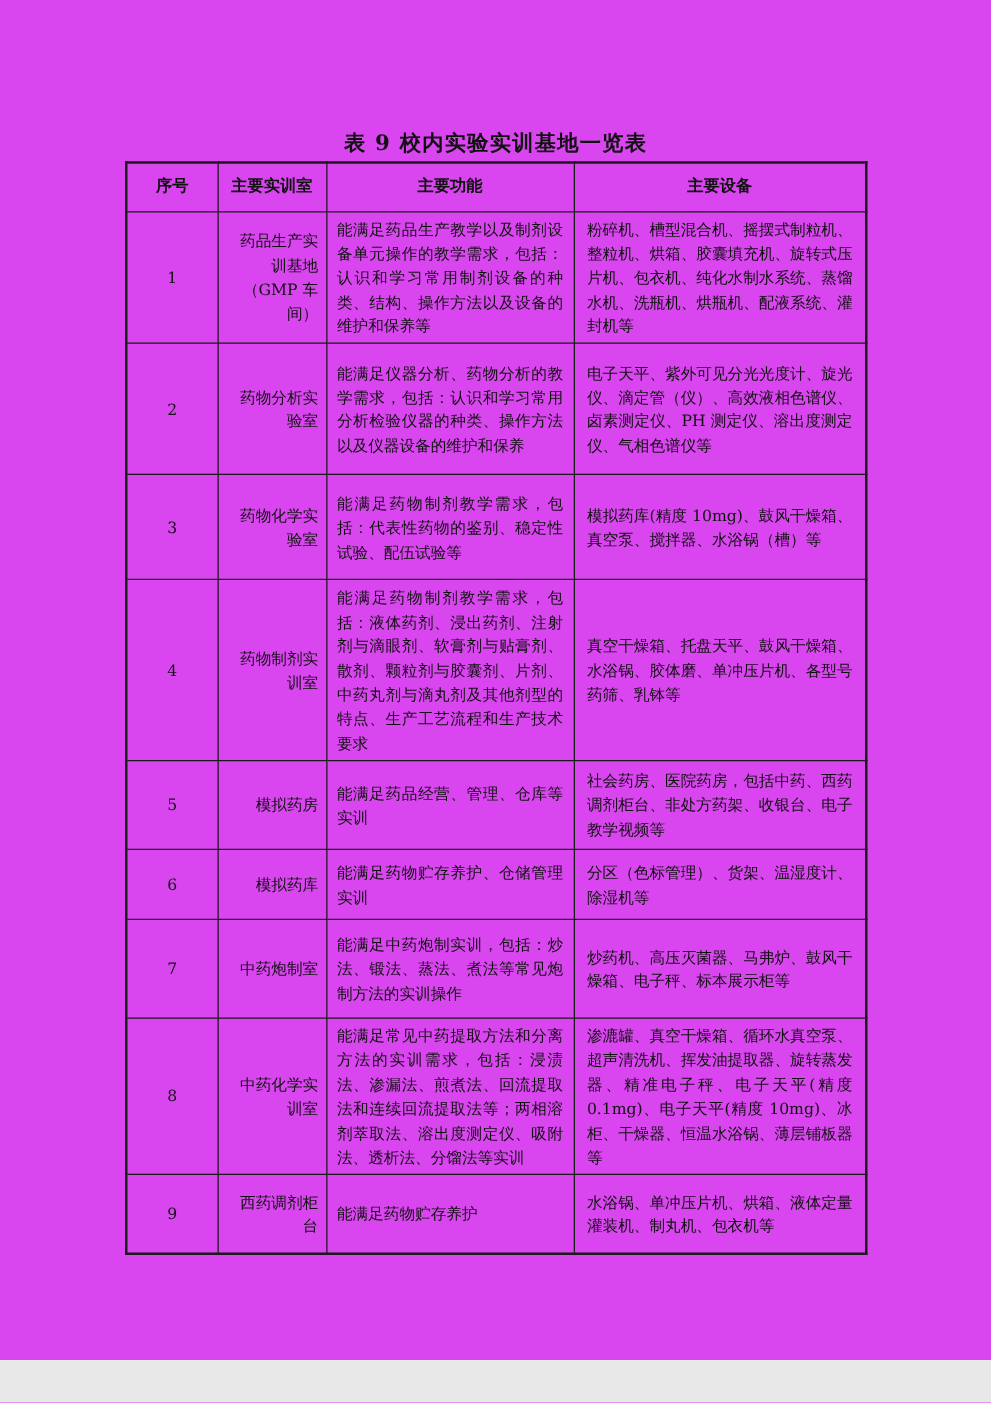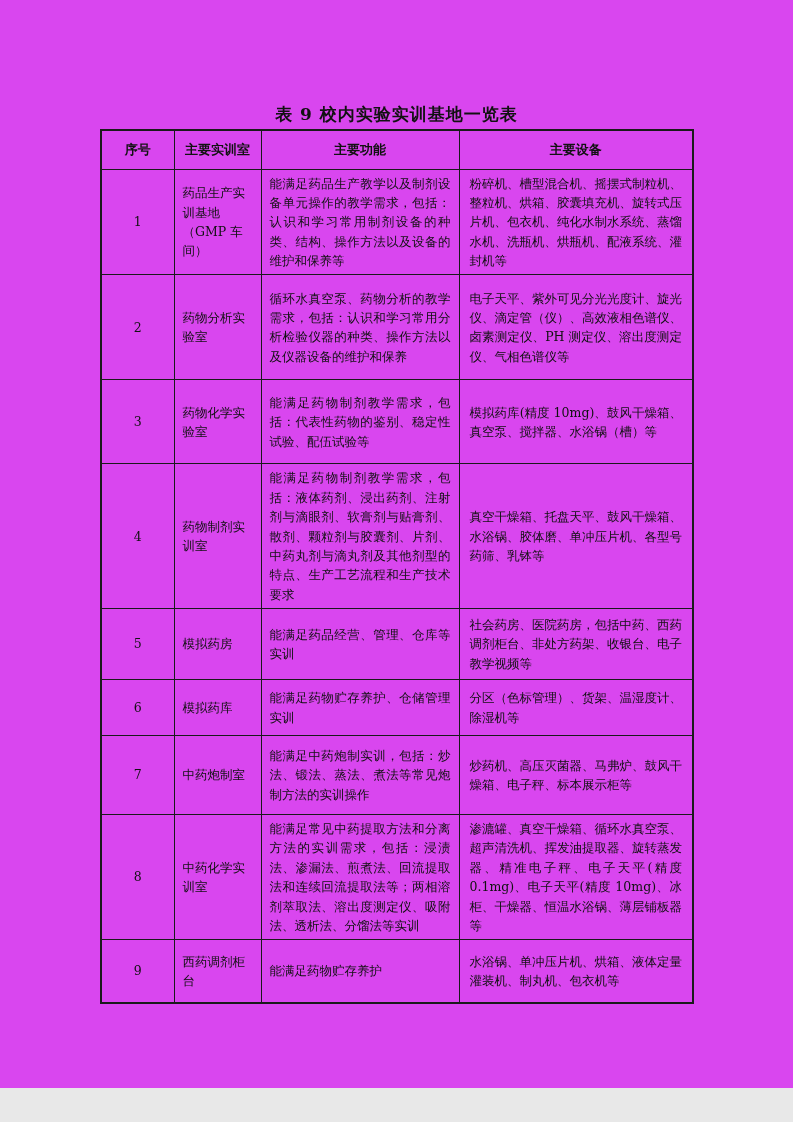--- a/index.html
+++ b/index.html
@@ -41,21 +41,21 @@
     line-height: 1.55;
     overflow: hidden;
   }
   table.base-table th {
     font-size: 13px;
     font-weight: bold;
     text-align: center;
     height: 39px;
   }
   td.col-no { text-align: center; }
-  td.col-room { text-align: left; padding: 4px 6px 4px 8px; }
+  td.col-room { text-align: right; padding: 4px 6px 4px 8px; }
   td.col-func { text-align: justify; padding: 4px 8px; }
   td.col-equip { text-align: justify; padding: 4px 10px; }
   
   tbody tr:nth-child(1) { height: 99px; }
   tbody tr:nth-child(2) { height: 105px; }
   tbody tr:nth-child(3) { height: 84px; }
   tbody tr:nth-child(4) { height: 124px; }
   tbody tr:nth-child(5) { height: 71px; }
   tbody tr:nth-child(6) { height: 56px; }
   tbody tr:nth-child(7) { height: 79px; }
@@ -95,21 +95,21 @@
     <tbody>
       <tr>
         <td class="col-no">1</td>
         <td class="col-room">药品生产实训基地（GMP 车间）</td>
         <td class="col-func">能满足药品生产教学以及制剂设备单元操作的教学需求，包括：认识和学习常用制剂设备的种类、结构、操作方法以及设备的维护和保养等</td>
         <td class="col-equip">粉碎机、槽型混合机、摇摆式制粒机、整粒机、烘箱、胶囊填充机、旋转式压片机、包衣机、纯化水制水系统、蒸馏水机、洗瓶机、烘瓶机、配液系统、灌封机等</td>
       </tr>
       <tr>
         <td class="col-no">2</td>
         <td class="col-room">药物分析实验室</td>
-        <td class="col-func">循环水真空泵、药物分析的教学需求，包括：认识和学习常用分析检验仪器的种类、操作方法以及仪器设备的维护和保养</td>
+        <td class="col-func">能满足仪器分析、药物分析的教学需求，包括：认识和学习常用分析检验仪器的种类、操作方法以及仪器设备的维护和保养</td>
         <td class="col-equip">电子天平、紫外可见分光光度计、旋光仪、滴定管（仪）、高效液相色谱仪、卤素测定仪、PH 测定仪、溶出度测定仪、气相色谱仪等</td>
       </tr>
       <tr>
         <td class="col-no">3</td>
         <td class="col-room">药物化学实验室</td>
         <td class="col-func">能满足药物制剂教学需求，包括：代表性药物的鉴别、稳定性试验、配伍试验等</td>
         <td class="col-equip">模拟药库(精度 10mg)、鼓风干燥箱、真空泵、搅拌器、水浴锅（槽）等</td>
       </tr>
       <tr>
         <td class="col-no">4</td>

